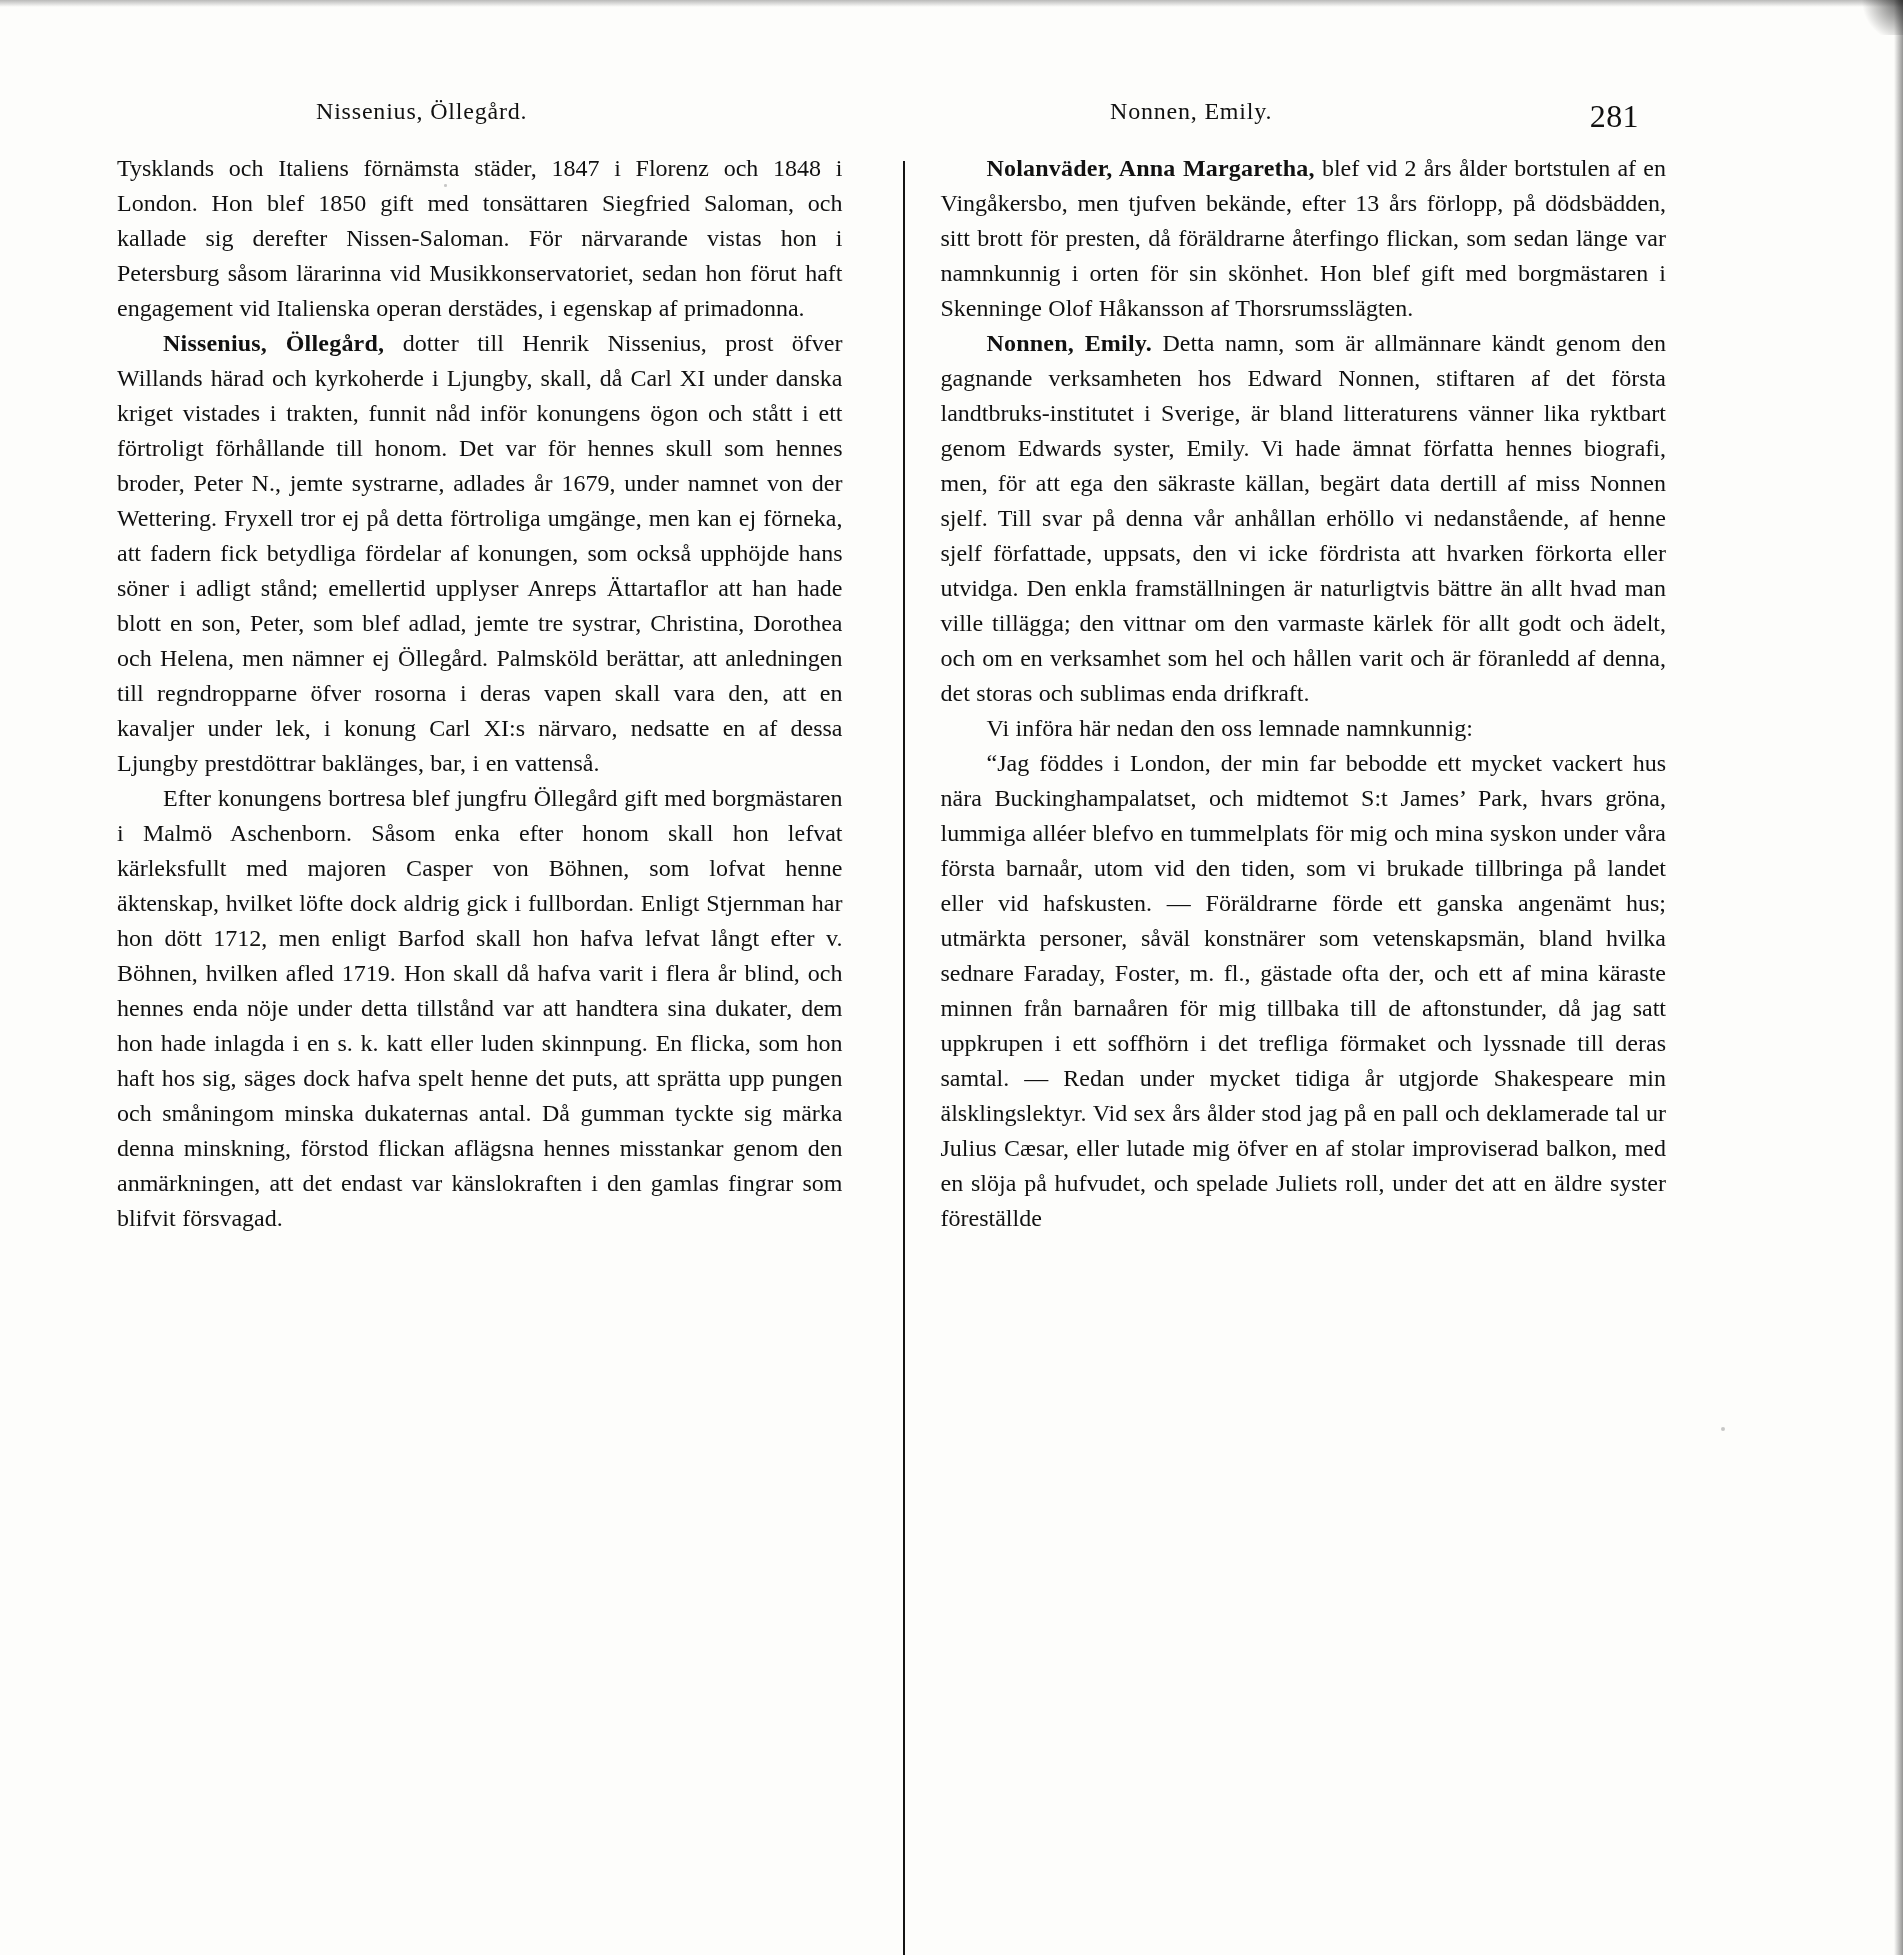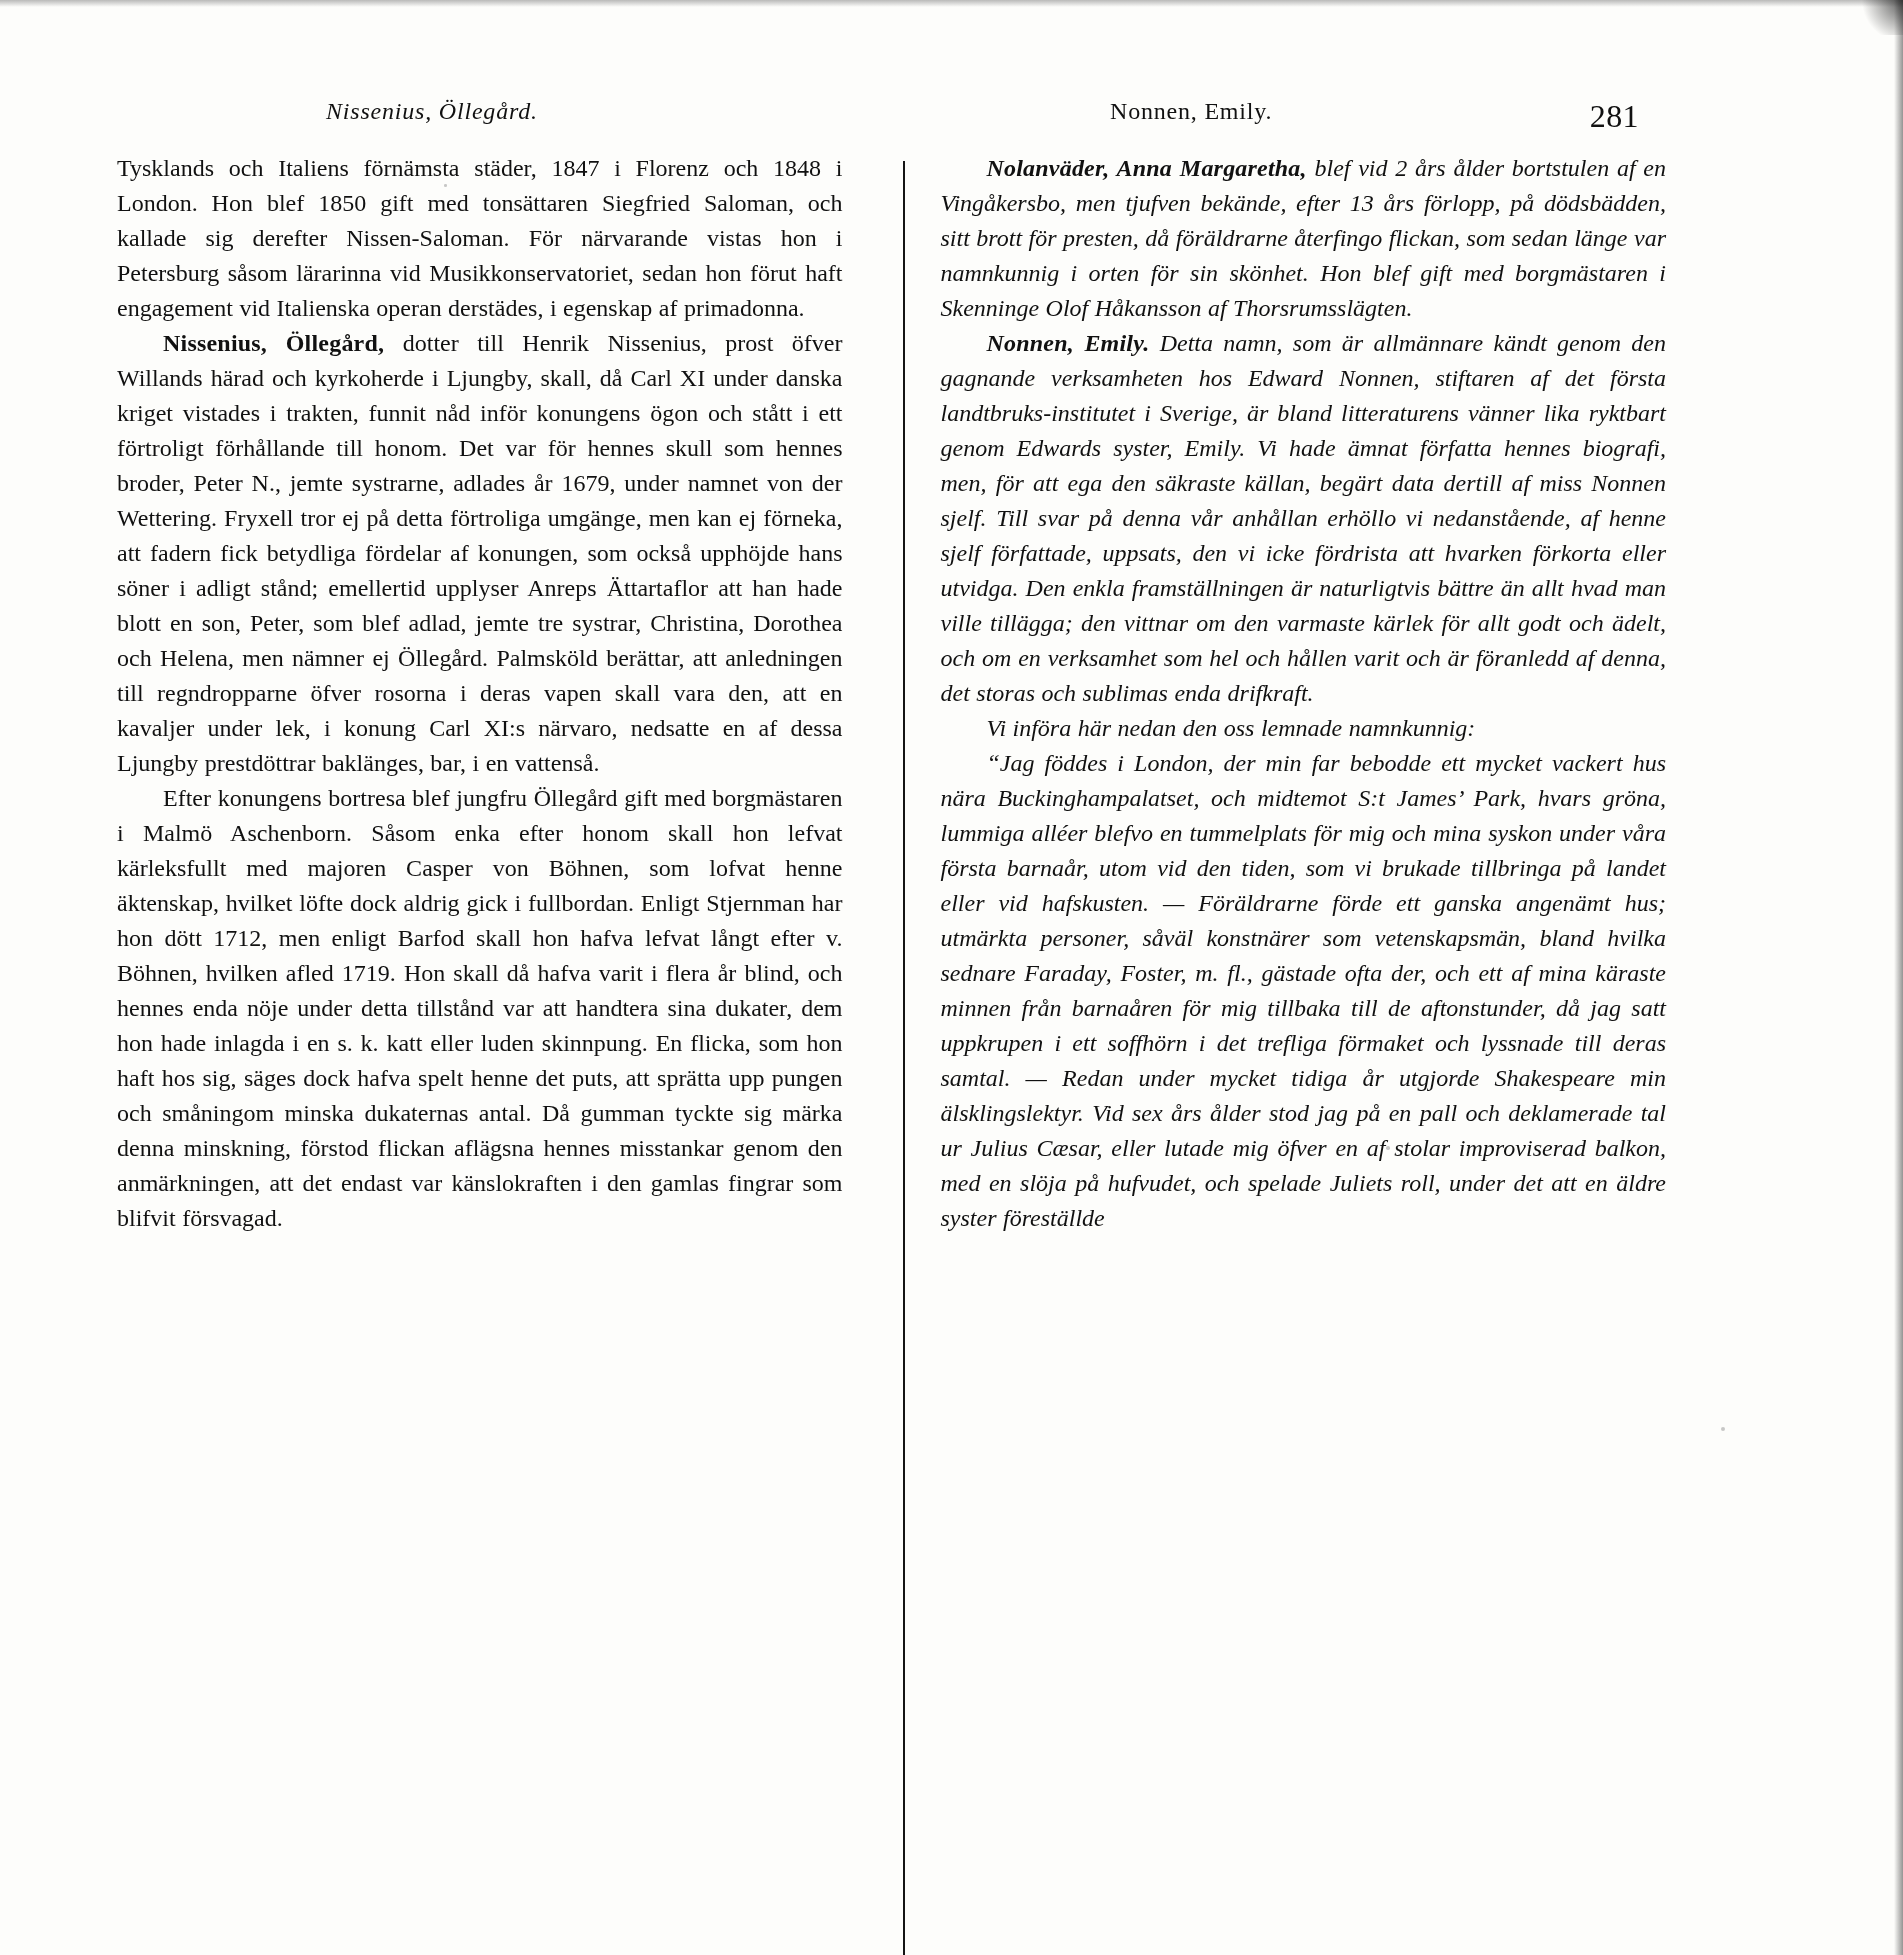--- a/index.html
+++ b/index.html
@@ -49,26 +49,25 @@
   }
 
   
   .running-head {
     position: relative;
     height: 43px;
     margin-bottom: 10.2px;
   }
   .rh-left {
     position: absolute;
-    left: 209px;
+    left: 199px;
     top: 0;
     font-size: 24px;
     letter-spacing: 0.8px;
     white-space: nowrap;
-    font-style: italic;
   }
   .rh-center {
     position: absolute;
     left: 993px;
     top: 0;
     font-size: 24px;
     letter-spacing: 0.8px;
     white-space: nowrap;
   }
   .rh-page {
@@ -83,21 +82,21 @@
   .columns {
     position: relative;
     display: flex;
     align-items: flex-start;
     gap: 35px;
   }
   .col {
     width: 743px;
   }
   .col-left  { padding-right: 0px; }
-  .col-right { margin-left: 63px; font-style: italic; }
+  .col-right { margin-left: 63px; }
 
   .col-rule {
     position: absolute;
     left: 786px;
     top: 10.2px;
     width: 2px;
     height: 1971px;
     background: #141414;
   }
 

